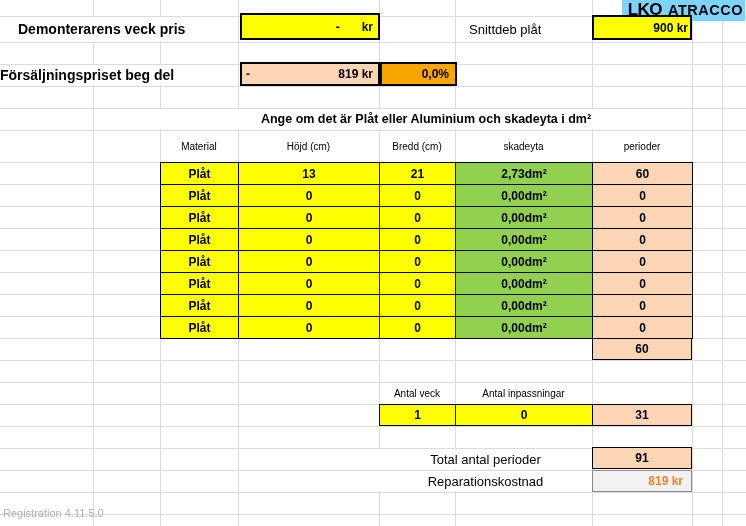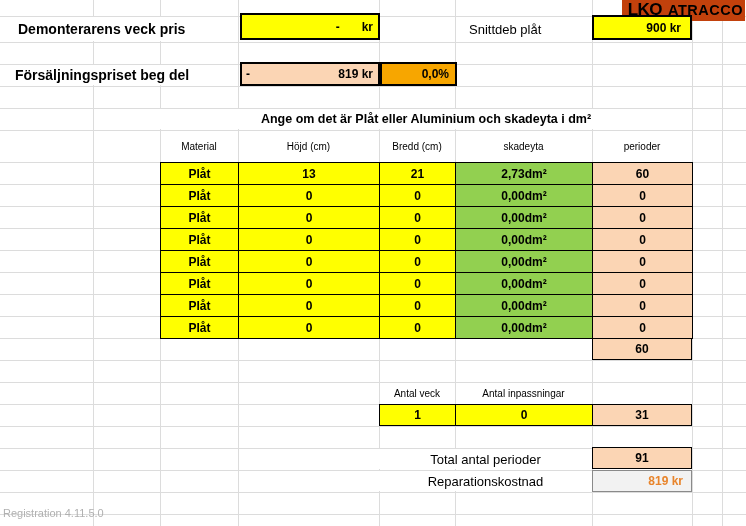--- a/index.html
+++ b/index.html
@@ -28,21 +28,21 @@
   #damage-rows{
     display:grid;grid-template-columns:78px 141px 76px 137px 100px;
     grid-auto-rows:22px;border-top:1px solid #000;border-left:1px solid #000;
   }
   .dmg-cell{
     border-right:1px solid #000;border-bottom:1px solid #000;
     display:flex;align-items:center;justify-content:center;
     font-size:12px;font-weight:bold;box-sizing:border-box;
   }
   .hdr{display:flex;align-items:center;justify-content:center;font-size:10px;background:transparent;}
-  .logo{display:flex;align-items:baseline;gap:6px;background:#c2410c;padding:0 2px 1px 6px;}
+  .logo{display:flex;align-items:baseline;gap:6px;background:#7dd3fc;padding:0 2px 1px 6px;}
   .logo .lkq{font-weight:900;font-size:17px;letter-spacing:-0.5px;}
   .logo .atracco{font-weight:700;font-size:14.5px;letter-spacing:0.5px;}
   #registration{color:#b0b0b0;font-size:11px;background:transparent;}
   #repkost-cell{background:var(--gray_cell,#f2f2f2);border:1px solid #8a8a8a;color:var(--value_orange,#e8842b);}
 </style>
 </head>
 <body>
 
 <div id="sheet">
 
@@ -85,23 +85,23 @@
     <span class="atracco">ATRACCO</span>
   </div>
 
   <div class="abs z lbl bold" style="left:0;top:17px;width:237px;height:24px;padding-left:18px;font-size:14px;">Demonterarens veck pris</div>
   <div class="abs z cell thick c-yellow right" style="left:240px;top:13px;width:140px;height:27px;">
     <span style="margin-right:22px;">-</span>
     <span style="margin-right:5px;">kr</span>
   </div>
 
   <div class="abs z lbl" style="left:457px;top:17px;width:133px;height:24px;padding-left:12px;font-size:13px;">Snittdeb plåt</div>
-  <div class="abs z cell thick c-yellow right" style="left:592px;top:15px;width:100px;height:25px;padding-right:9px;">900 kr</div>
+  <div class="abs z cell thick c-yellow right" style="left:592px;top:15px;width:100px;height:25px;padding-right:2px;">900 kr</div>
 
-  <div class="abs z lbl bold" style="left:0;top:65px;width:237px;height:20px;padding-left:15px;font-size:14px;">Försäljningspriset beg del</div>
+  <div class="abs z lbl bold" style="left:0;top:65px;width:237px;height:20px;font-size:14px;">Försäljningspriset beg del</div>
   <div class="abs z cell thick c-peach" style="left:240px;top:62px;width:140px;height:24px;justify-content:space-between;padding:0 5px 0 4px;">
     <span>-</span>
     <span>819 kr</span>
   </div>
   <div class="abs z cell thick c-orange right" style="left:380px;top:62px;width:77px;height:24px;padding-right:6px;">0,0%</div>
 
   <div class="abs z lbl bold center" style="left:160px;top:109px;width:532px;height:20px;justify-content:center;font-size:12.5px;">Ange om det är Plåt eller Aluminium och skadeyta i dm²</div>
 
   <div class="abs z hdr" style="left:160px;top:131px;width:78px;height:30px;">Material</div>
   <div class="abs z hdr" style="left:238px;top:131px;width:141px;height:30px;text-align:right;">Höjd (cm)</div>

